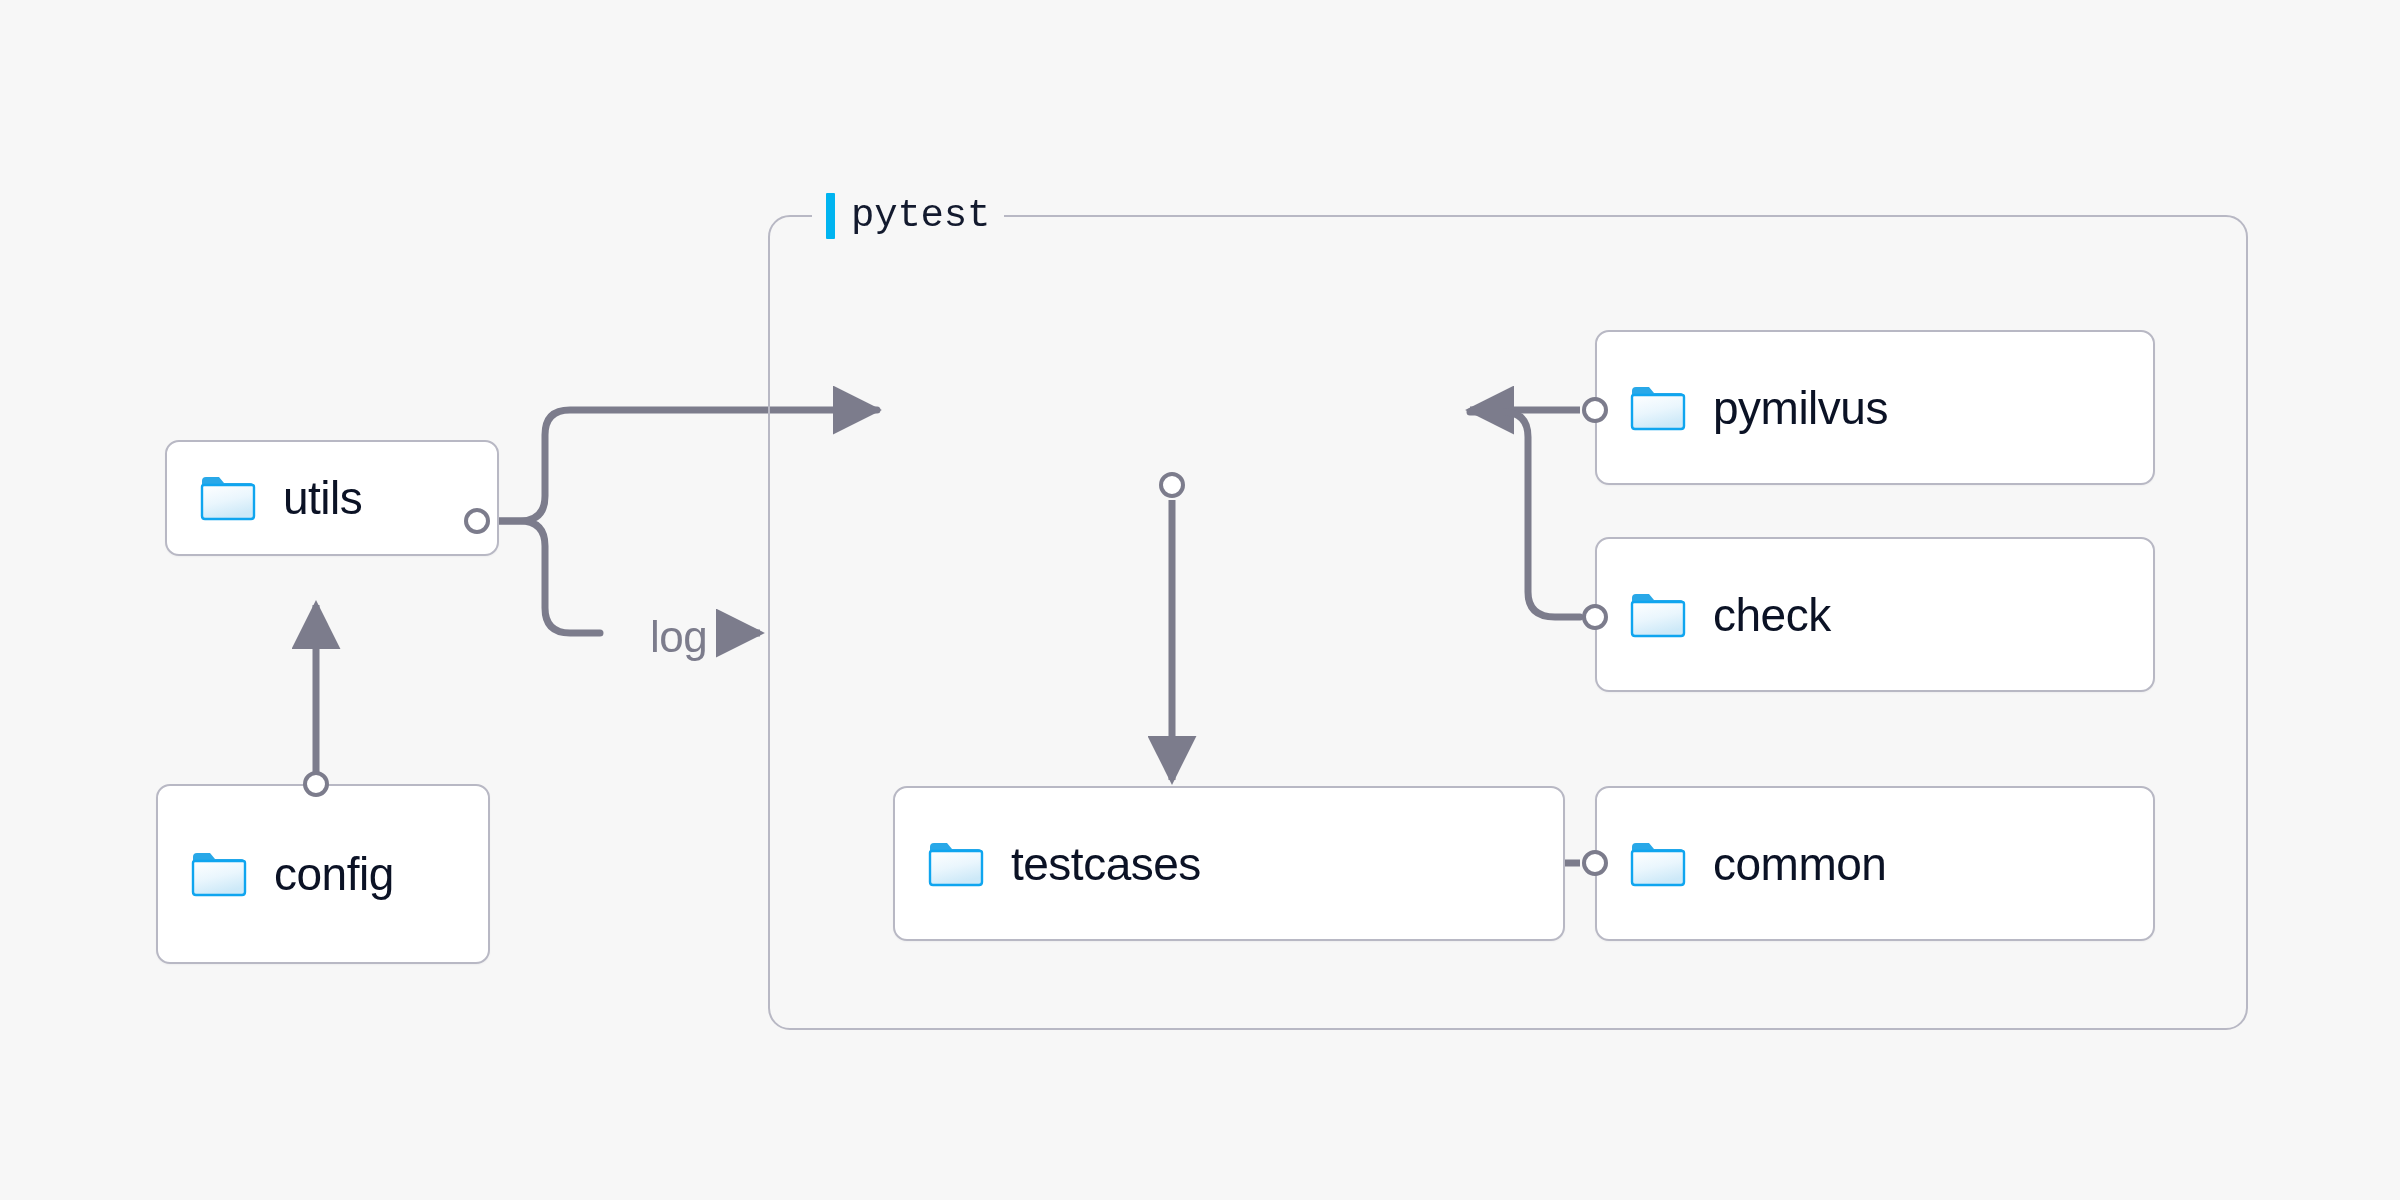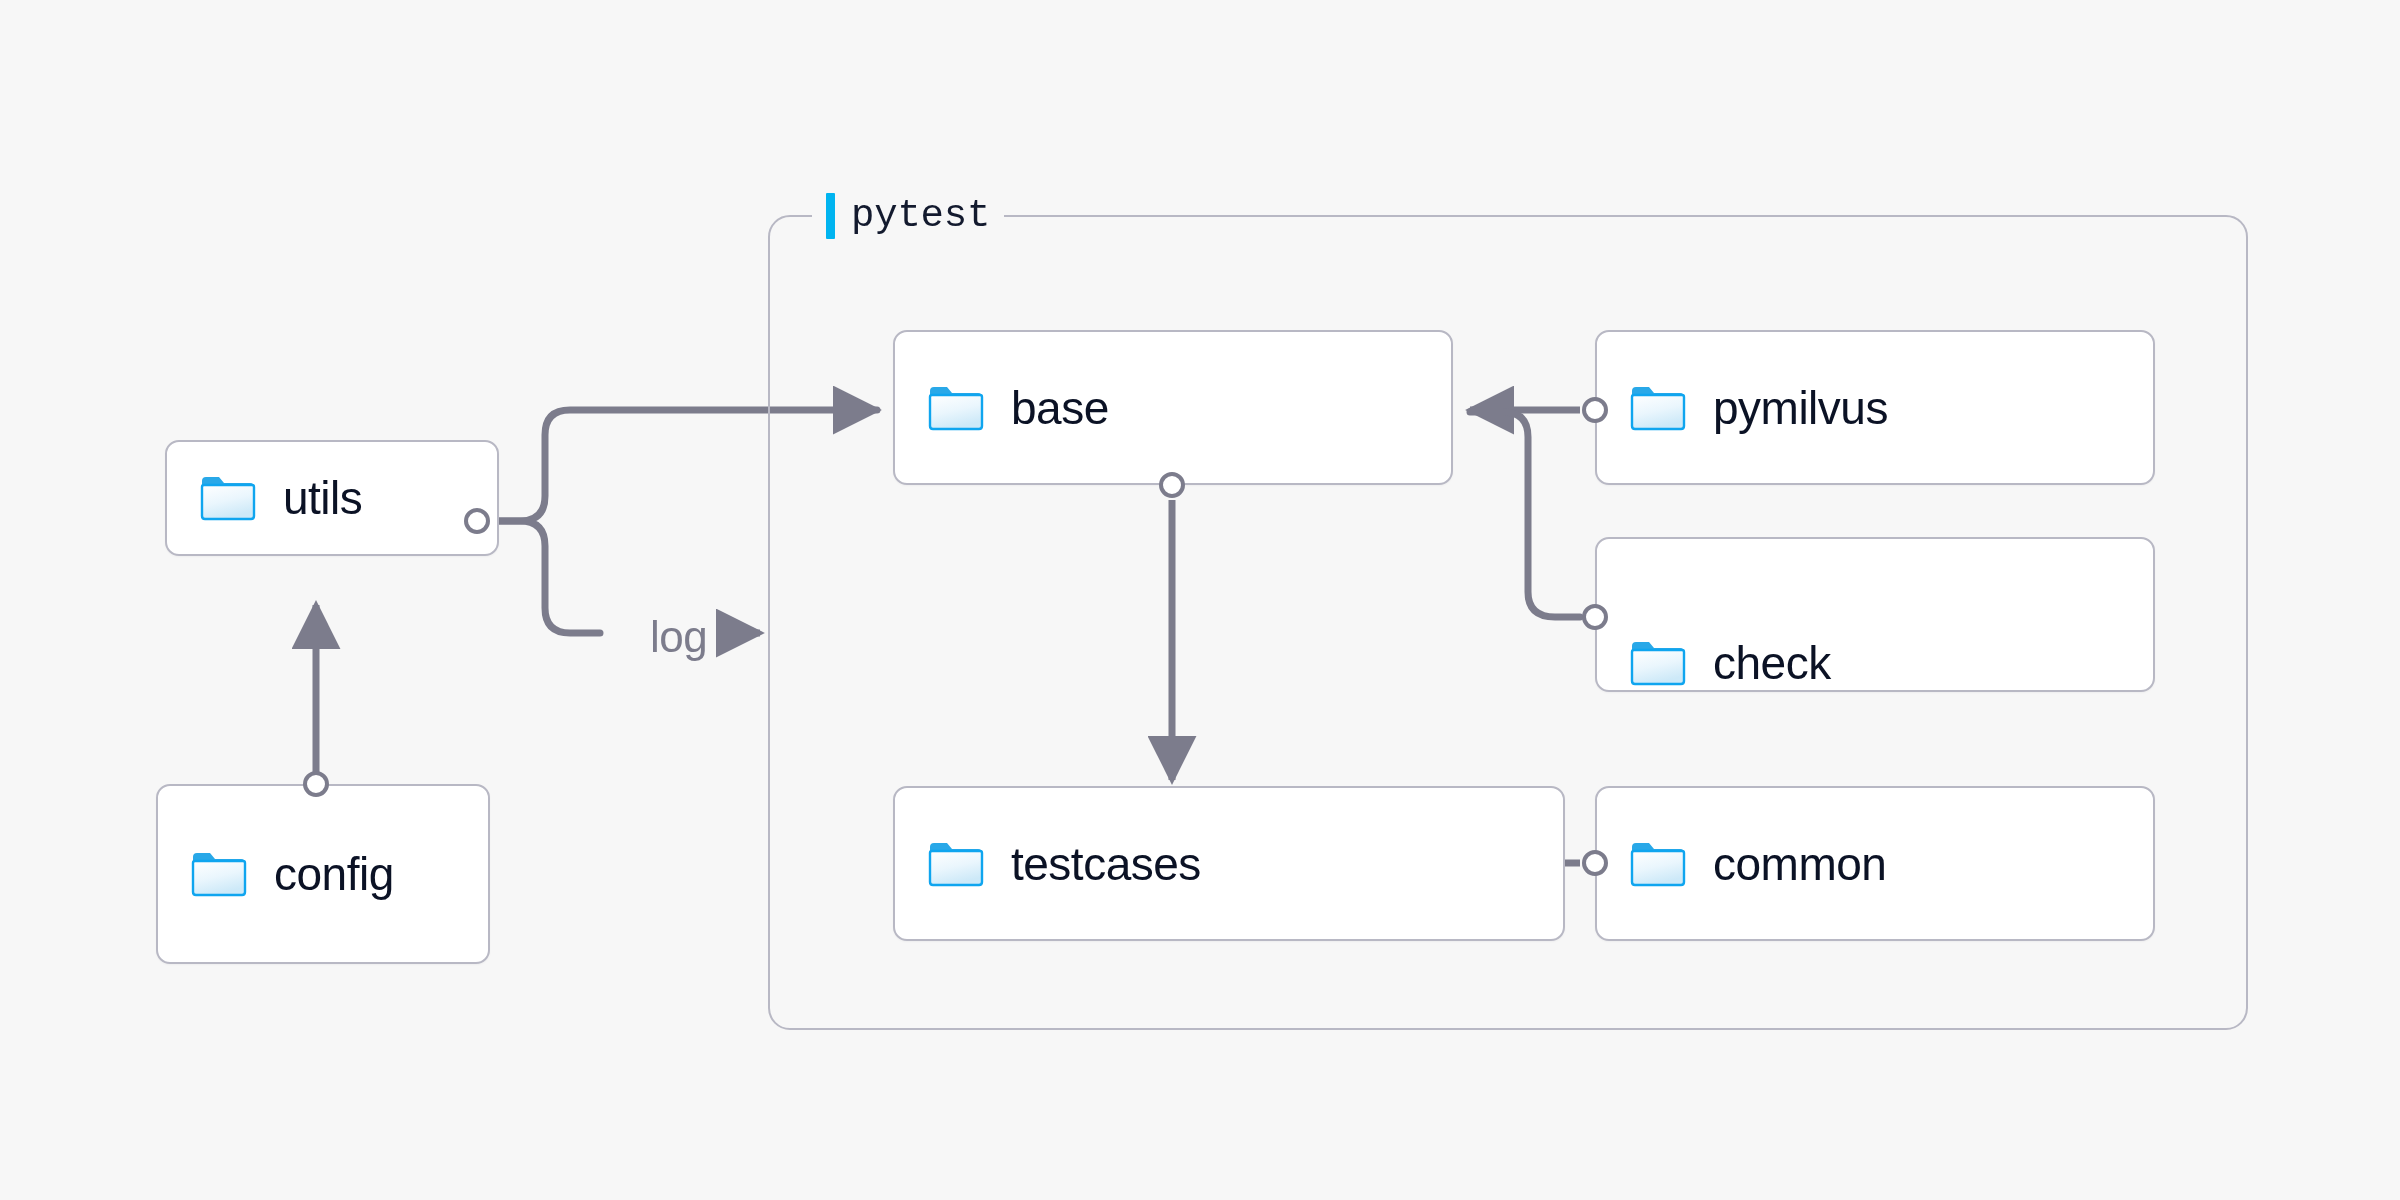--- a/index.html
+++ b/index.html
@@ -152,29 +152,20 @@
     <div class="node-inner">
       <svg class="folder-icon" viewBox="0 0 58 48">
         <path d="M3 7 Q3 3 7 3 L20 3 L25 9 L51 9 Q55 9 55 13 L55 42 Q55 45 52 45 L6 45 Q3 45 3 42 Z" fill="#29a8e8"></path>
         <path d="M3 13 Q3 11 5 11 L53 11 Q55 11 55 13 L55 42 Q55 45 52 45 L6 45 Q3 45 3 42 Z" fill="url(#folderBody)" stroke="#0fa5ef" stroke-width="2.4"></path>
       </svg>
       <span class="node-label">config</span>
     </div>
   </div>
   <div class="port" style="left:303px; top:771px;"></div>
 
-  <div class="node" style="left:893px; top:330px; width:560px; height:155px;">
-    <div class="node-inner">
-      <svg class="folder-icon" viewBox="0 0 58 48">
-        <path d="M3 7 Q3 3 7 3 L20 3 L25 9 L51 9 Q55 9 55 13 L55 42 Q55 45 52 45 L6 45 Q3 45 3 42 Z" fill="#29a8e8"></path>
-        <path d="M3 13 Q3 11 5 11 L53 11 Q55 11 55 13 L55 42 Q55 45 52 45 L6 45 Q3 45 3 42 Z" fill="url(#folderBody)" stroke="#0fa5ef" stroke-width="2.4"></path>
-      </svg>
-      <span class="node-label">base</span>
-    </div>
-  </div>
   <div class="port" style="left:1159px; top:472px;"></div>
 
   <div class="node" style="left:893px; top:786px; width:672px; height:155px;">
     <div class="node-inner">
       <svg class="folder-icon" viewBox="0 0 58 48">
         <path d="M3 7 Q3 3 7 3 L20 3 L25 9 L51 9 Q55 9 55 13 L55 42 Q55 45 52 45 L6 45 Q3 45 3 42 Z" fill="#29a8e8"></path>
         <path d="M3 13 Q3 11 5 11 L53 11 Q55 11 55 13 L55 42 Q55 45 52 45 L6 45 Q3 45 3 42 Z" fill="url(#folderBody)" stroke="#0fa5ef" stroke-width="2.4"></path>
       </svg>
       <span class="node-label">testcases</span>
     </div>
@@ -184,21 +175,21 @@
     <div class="node-inner">
       <svg class="folder-icon" viewBox="0 0 58 48">
         <path d="M3 7 Q3 3 7 3 L20 3 L25 9 L51 9 Q55 9 55 13 L55 42 Q55 45 52 45 L6 45 Q3 45 3 42 Z" fill="#29a8e8"></path>
         <path d="M3 13 Q3 11 5 11 L53 11 Q55 11 55 13 L55 42 Q55 45 52 45 L6 45 Q3 45 3 42 Z" fill="url(#folderBody)" stroke="#0fa5ef" stroke-width="2.4"></path>
       </svg>
       <span class="node-label">pymilvus</span>
     </div>
   </div>
   <div class="port" style="left:1582px; top:397px;"></div>
 
-  <div class="node" style="left:1595px; top:537px; width:560px; height:155px;align-items:flex-end;">
+  <div class="node" style="left:1595px; top:537px; width:560px; height:155px;">
     <div class="node-inner">
       <svg class="folder-icon" viewBox="0 0 58 48">
         <path d="M3 7 Q3 3 7 3 L20 3 L25 9 L51 9 Q55 9 55 13 L55 42 Q55 45 52 45 L6 45 Q3 45 3 42 Z" fill="#29a8e8"></path>
         <path d="M3 13 Q3 11 5 11 L53 11 Q55 11 55 13 L55 42 Q55 45 52 45 L6 45 Q3 45 3 42 Z" fill="url(#folderBody)" stroke="#0fa5ef" stroke-width="2.4"></path>
       </svg>
       <span class="node-label">check</span>
     </div>
   </div>
   <div class="port" style="left:1582px; top:604px;"></div>
 

